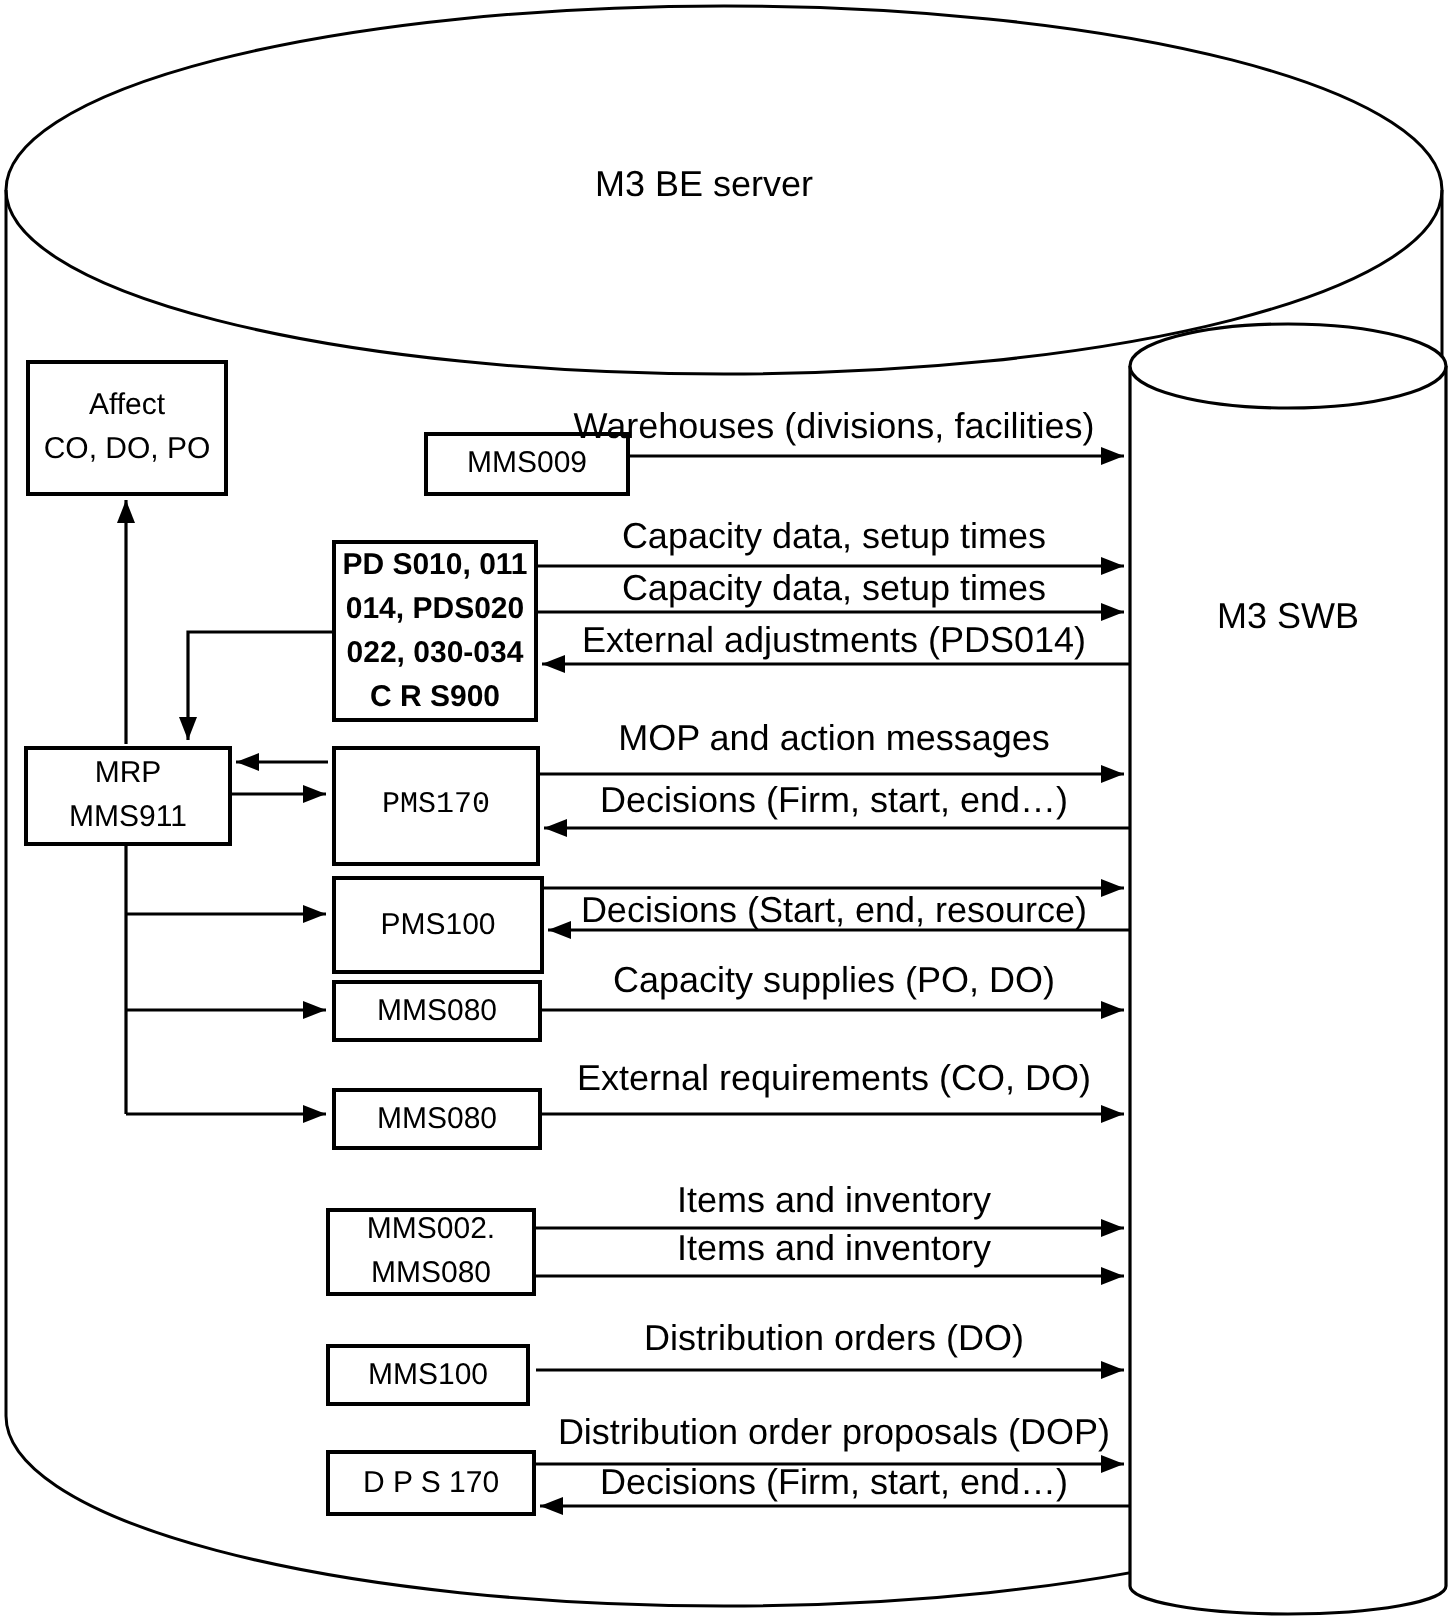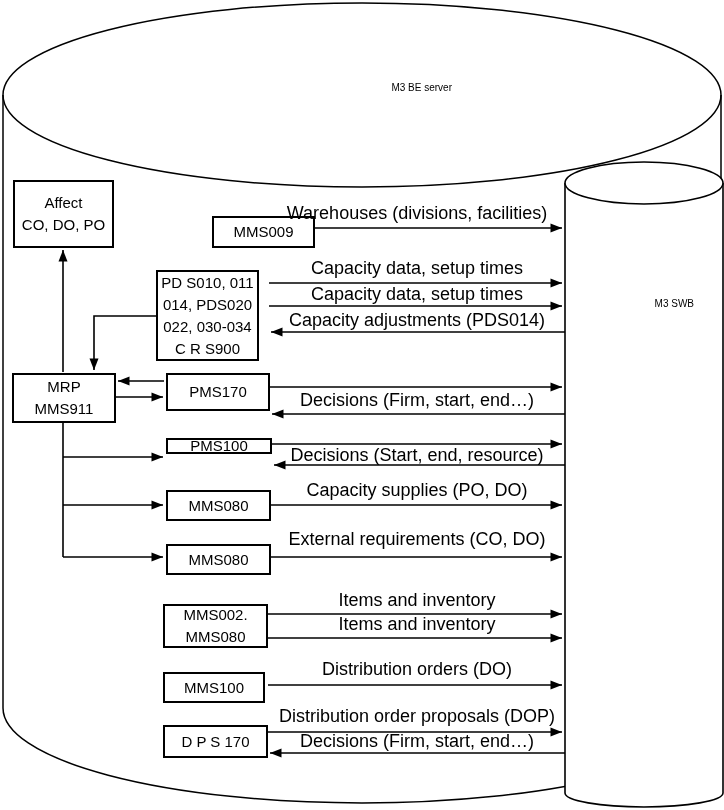--- a/index.html
+++ b/index.html
@@ -10,21 +10,21 @@
   .stage svg{position:absolute;left:0;top:0;}
   .node{
     position:absolute;box-sizing:border-box;border:2px solid #000;background:#fff;
     display:flex;flex-direction:column;align-items:center;justify-content:center;
     font-size:15px;line-height:22px;text-align:center;white-space:nowrap;
   }
   .flowlabel{
     position:absolute;left:268px;width:298px;font-size:18px;line-height:17px;
     text-align:center;white-space:nowrap;
   }
-  .cyl-title{position:absolute;font-size:10px;text-align:right;white-space:nowrap;}
+  .cyl-title{position:absolute;font-size:18px;text-align:center;white-space:nowrap;}
 </style>
 </head>
 <body>
 
 <div class="stage">
 
   <svg width="724" height="810" viewBox="0 0 724 810">
     <defs>
       <marker id="arr" markerUnits="userSpaceOnUse" markerWidth="13" markerHeight="10" refX="12" refY="5" orient="auto">
         <path d="M0.5,0.5 L12,5 L0.5,9.5 Z" fill="#000"></path>
@@ -77,37 +77,37 @@
 
   <div class="node" style="left:13px;top:180px;width:101px;height:68px;">
     <span>Affect</span>
     <span>CO, DO, PO</span>
   </div>
 
   <div class="node" style="left:164px;top:216px;width:103px;height:32px;margin-left:48px;">
     <span>MMS009</span>
   </div>
 
-  <div class="node" style="left:156px;top:270px;width:103px;height:91px;">
+  <div class="node" style="left:166px;top:270px;width:103px;height:91px;font-weight:bold;">
     <span>PD S010, 011</span>
     <span>014, PDS020</span>
     <span>022, 030-034</span>
     <span>C R S900</span>
   </div>
 
   <div class="node" style="left:12px;top:373px;width:104px;height:50px;">
     <span>MRP</span>
     <span>MMS911</span>
   </div>
 
-  <div class="node" style="left:166px;top:373px;width:104px;height:38px;">
+  <div class="node" style="left:166px;top:373px;width:104px;height:60px;font-family:Liberation Mono, monospace;">
     <span>PMS170</span>
   </div>
 
-  <div class="node" style="left:166px;top:438px;width:106px;height:16px;text-align:right;">
+  <div class="node" style="left:166px;top:438px;width:106px;height:49px;text-align:right;">
     <span>PMS100</span>
   </div>
 
   <div class="node" style="left:166px;top:490px;width:105px;height:31px;">
     <span>MMS080</span>
   </div>
 
   <div class="node" style="left:166px;top:544px;width:105px;height:31px;">
     <span>MMS080</span>
   </div>
@@ -121,21 +121,22 @@
     <span>MMS100</span>
   </div>
 
   <div class="node" style="left:163px;top:725px;width:105px;height:33px;">
     <span>D P S 170</span>
   </div>
 
   <div class="flowlabel" style="top:205px;">Warehouses (divisions, facilities)</div>
   <div class="flowlabel" style="top:260px;">Capacity data, setup times</div>
   <div class="flowlabel" style="top:286px;">Capacity data, setup times</div>
-  <div class="flowlabel" style="top:312px;">Capacity adjustments (PDS014)</div>
+  <div class="flowlabel" style="top:312px;">External adjustments (PDS014)</div>
+  <div class="flowlabel" style="top:361px;">MOP and action messages</div>
   <div class="flowlabel" style="top:392px;">Decisions (Firm, start, end…)</div>
   <div class="flowlabel" style="top:447px;">Decisions (Start, end, resource)</div>
   <div class="flowlabel" style="top:482px;">Capacity supplies (PO, DO)</div>
   <div class="flowlabel" style="top:531px;">External requirements (CO, DO)</div>
   <div class="flowlabel" style="top:592px;">Items and inventory</div>
   <div class="flowlabel" style="top:616px;">Items and inventory</div>
   <div class="flowlabel" style="top:661px;">Distribution orders (DO)</div>
   <div class="flowlabel" style="top:708px;">Distribution order proposals (DOP)</div>
   <div class="flowlabel" style="top:733px;">Decisions (Firm, start, end…)</div>
 

